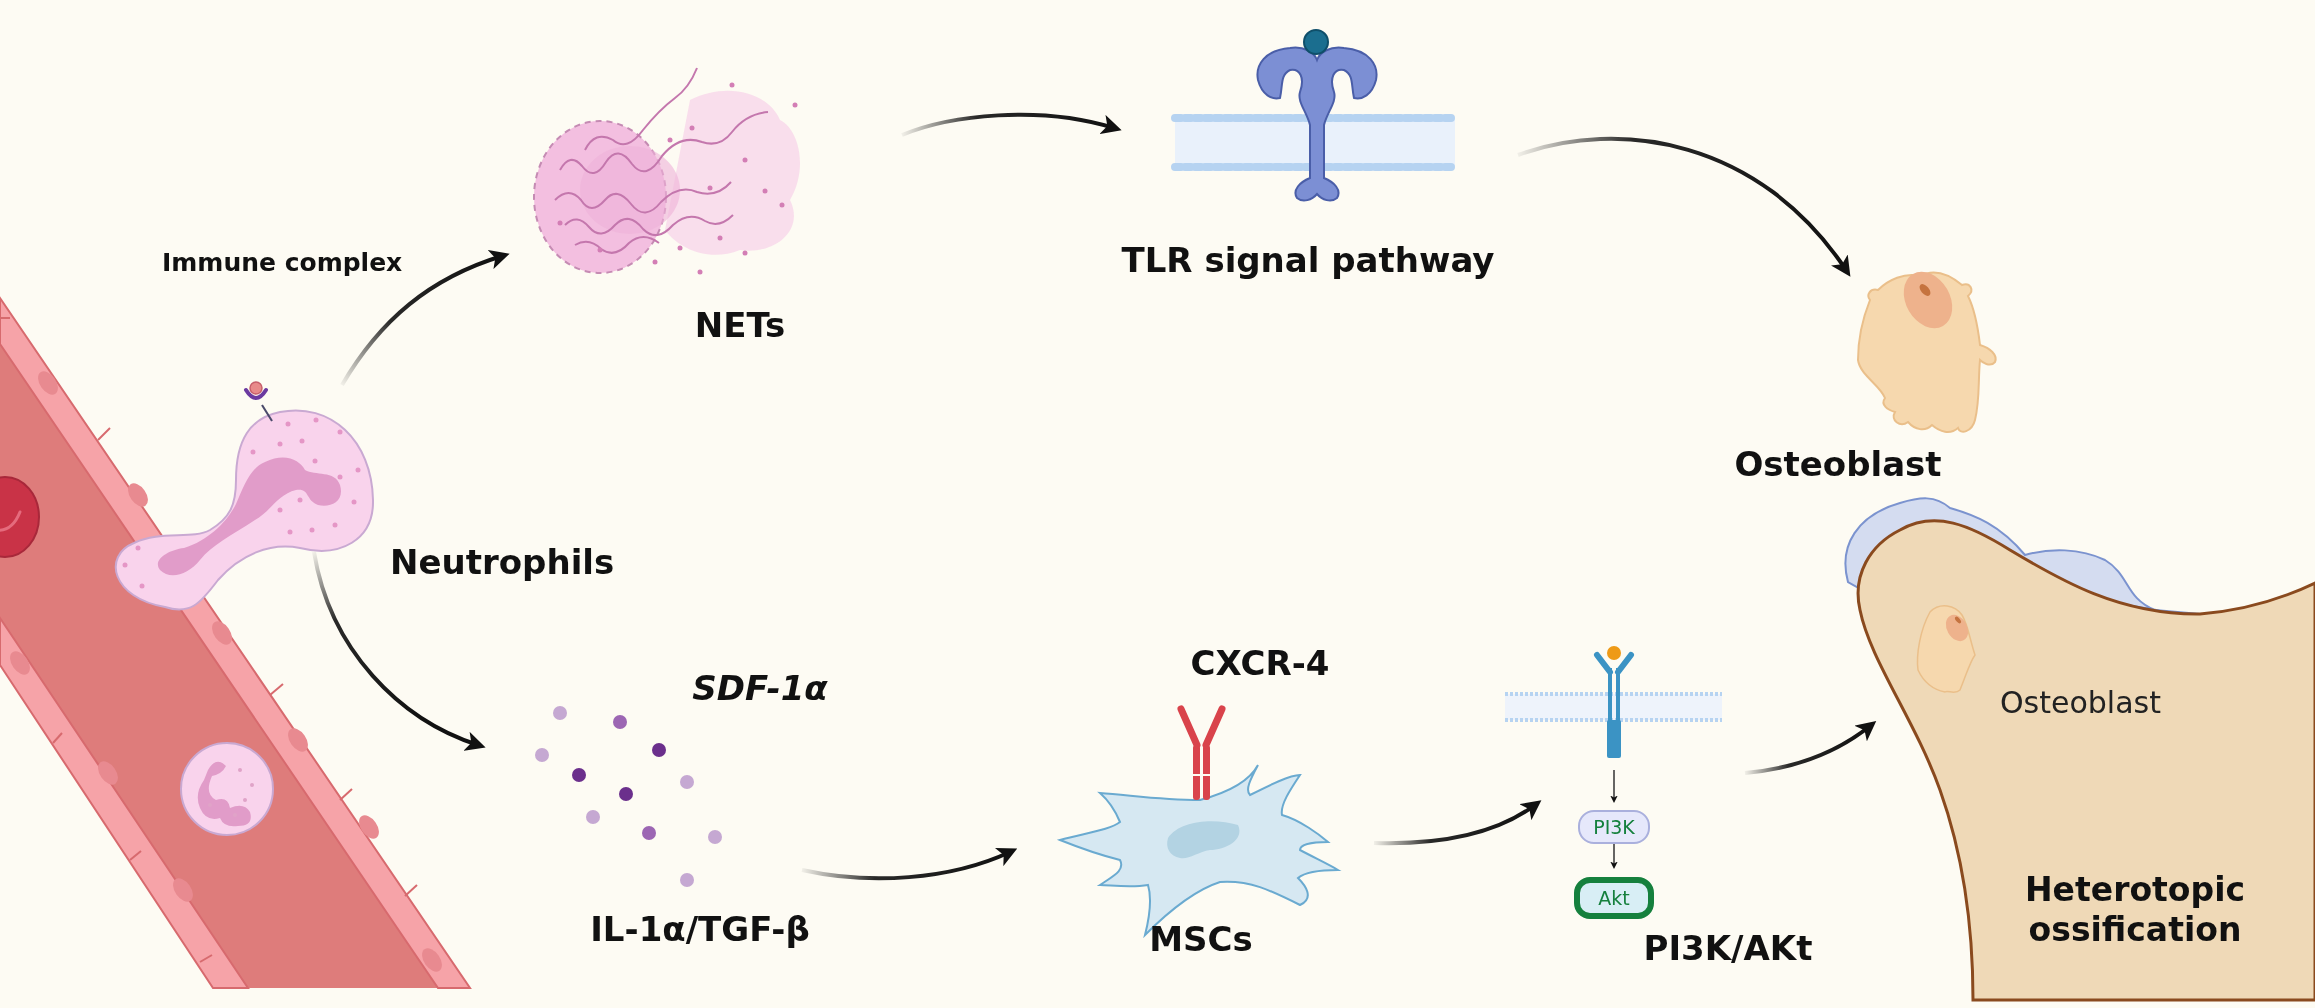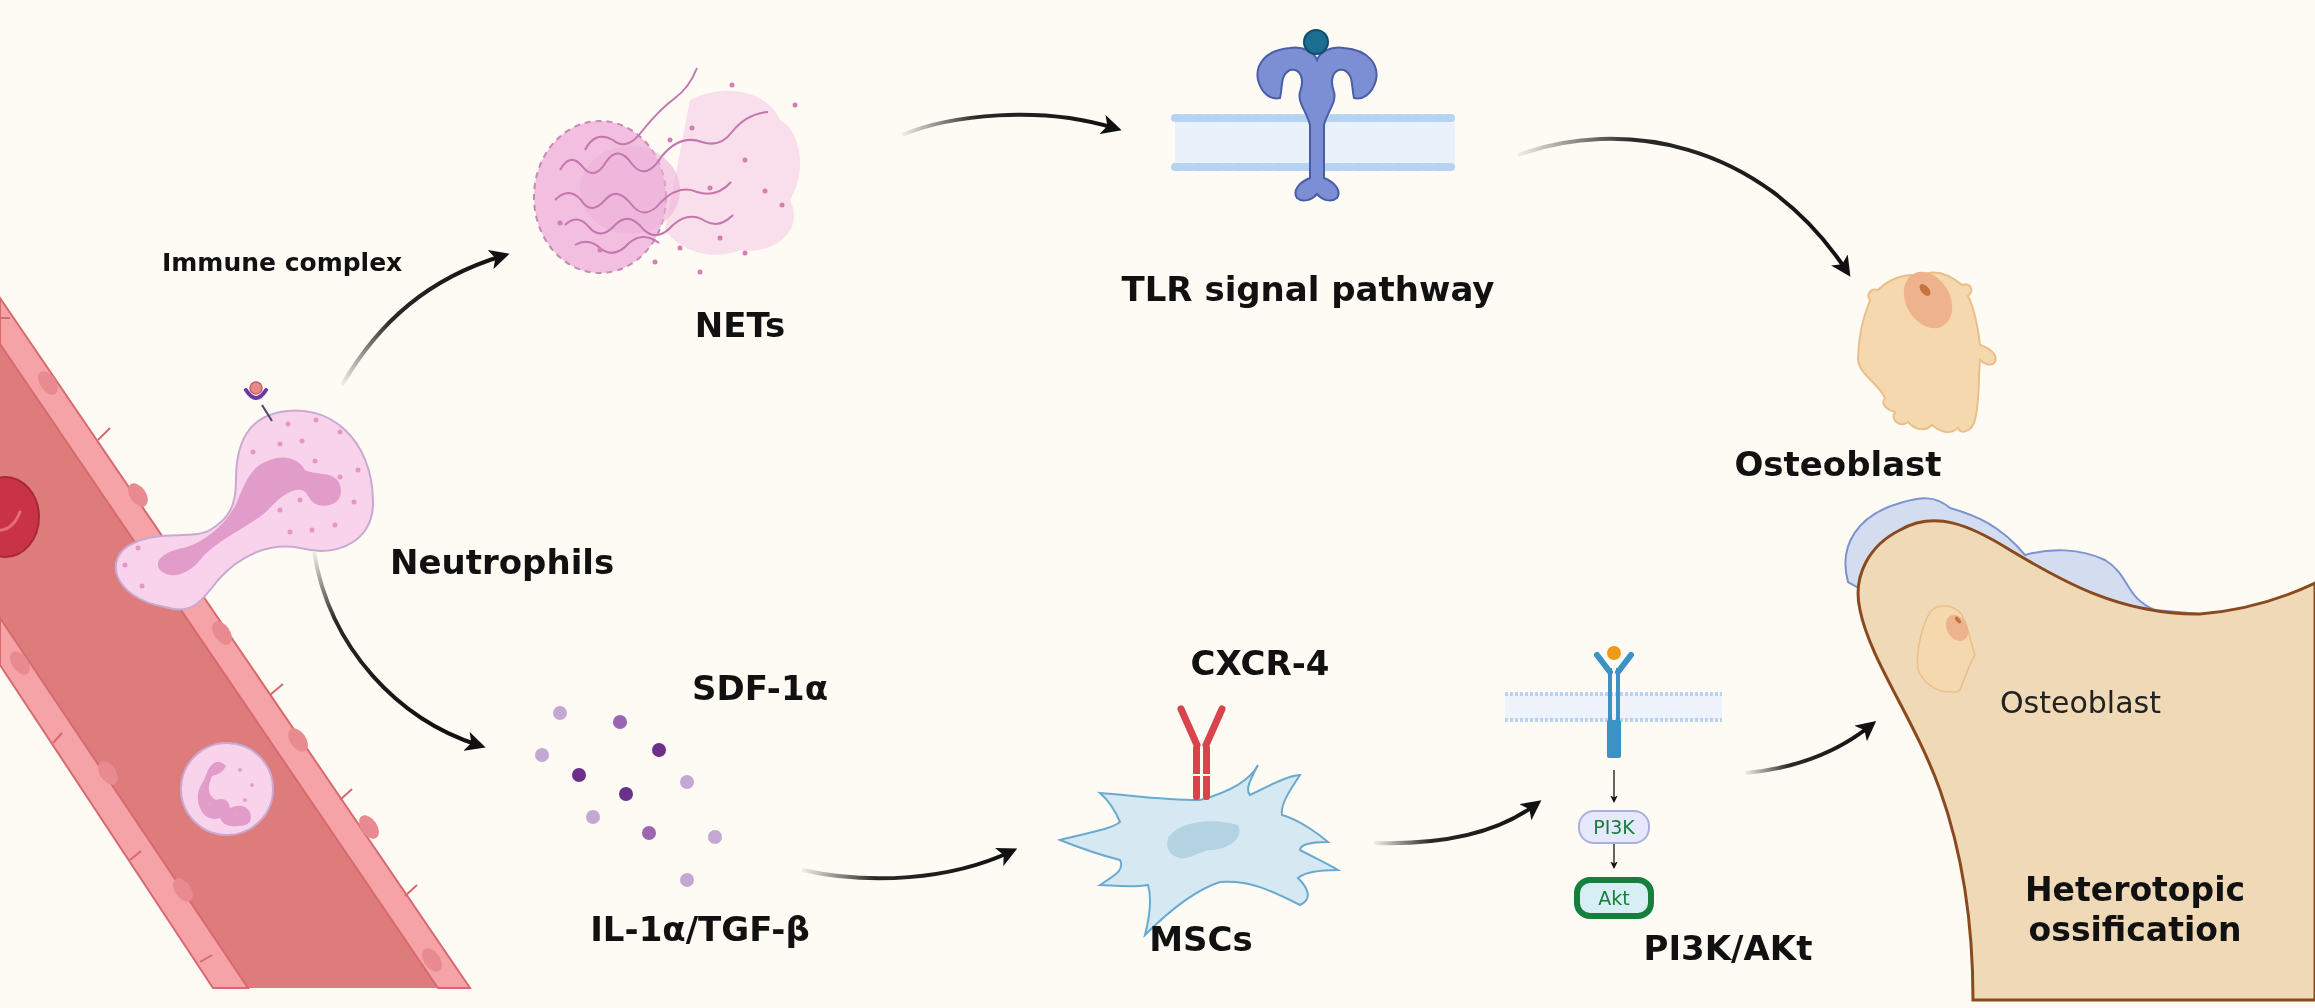--- a/index.html
+++ b/index.html
@@ -2,24 +2,24 @@
 <html><head>
 <meta charset="utf-8">
 <style>
   html, body { margin: 0; padding: 0; }
   body { width: 2315px; height: 1008px; background: #fdfbf3; overflow: hidden; position: relative; font-family: "DejaVu Sans", sans-serif; }
   #stage { position: absolute; left: 0; top: 0; width: 2315px; height: 1008px; }
   .lbl { position: absolute; font-family: "DejaVu Sans", sans-serif; font-weight: bold; color: #111; white-space: nowrap; line-height: 1; }
   .lbl.c { transform: translateX(-50%); }
   .l-immune { left: 162px; top: 250px; font-size: 25px; text-align: right; }
   .l-nets { left: 740px; top: 308px; font-size: 34px; }
-  .l-tlr { left: 1308px; top: 243px; font-size: 34px; margin-top: 29px; }
+  .l-tlr { left: 1308px; top: 243px; font-size: 34px; }
   .l-osteo1 { left: 1838px; top: 447px; font-size: 34px; }
   .l-neutro { left: 390px; top: 545px; font-size: 34px; }
-  .l-sdf { left: 760px; top: 671px; font-size: 34px; }
+  .l-sdf { left: 760px; top: 671px; font-size: 34px; font-style: italic; }
   .l-il { left: 676px; top: 912px; font-size: 34px; margin-left: 24px; }
   .l-cxcr { left: 1260px; top: 646px; font-size: 34px; }
   .l-mscs { left: 1201px; top: 922px; font-size: 34px; }
   .l-pi3kakt { left: 1728px; top: 931px; font-size: 34px; }
   .l-osteo2 { left: 2000px; top: 688px; font-size: 30px; font-weight: normal; color: #222; }
   .l-hetero { left: 2135px; top: 838px; font-size: 33px; text-align: center; line-height: 1.22; margin-top: 32px; }
   .pill { position: absolute; font-family: "DejaVu Sans", sans-serif; font-size: 19px; color: #15803d; text-align: center; line-height: 30px; height: 30px; border-radius: 16px; transform: translateX(-50%); }
   .pill-pi3k { left: 1614px; top: 810px; width: 68px; background: #e6e8fb; border: 2px solid #aab0dd; }
   .pill-akt { left: 1614px; top: 877px; width: 68px; background: #d8eef5; border: 6px solid #15803d; }
 </style>

